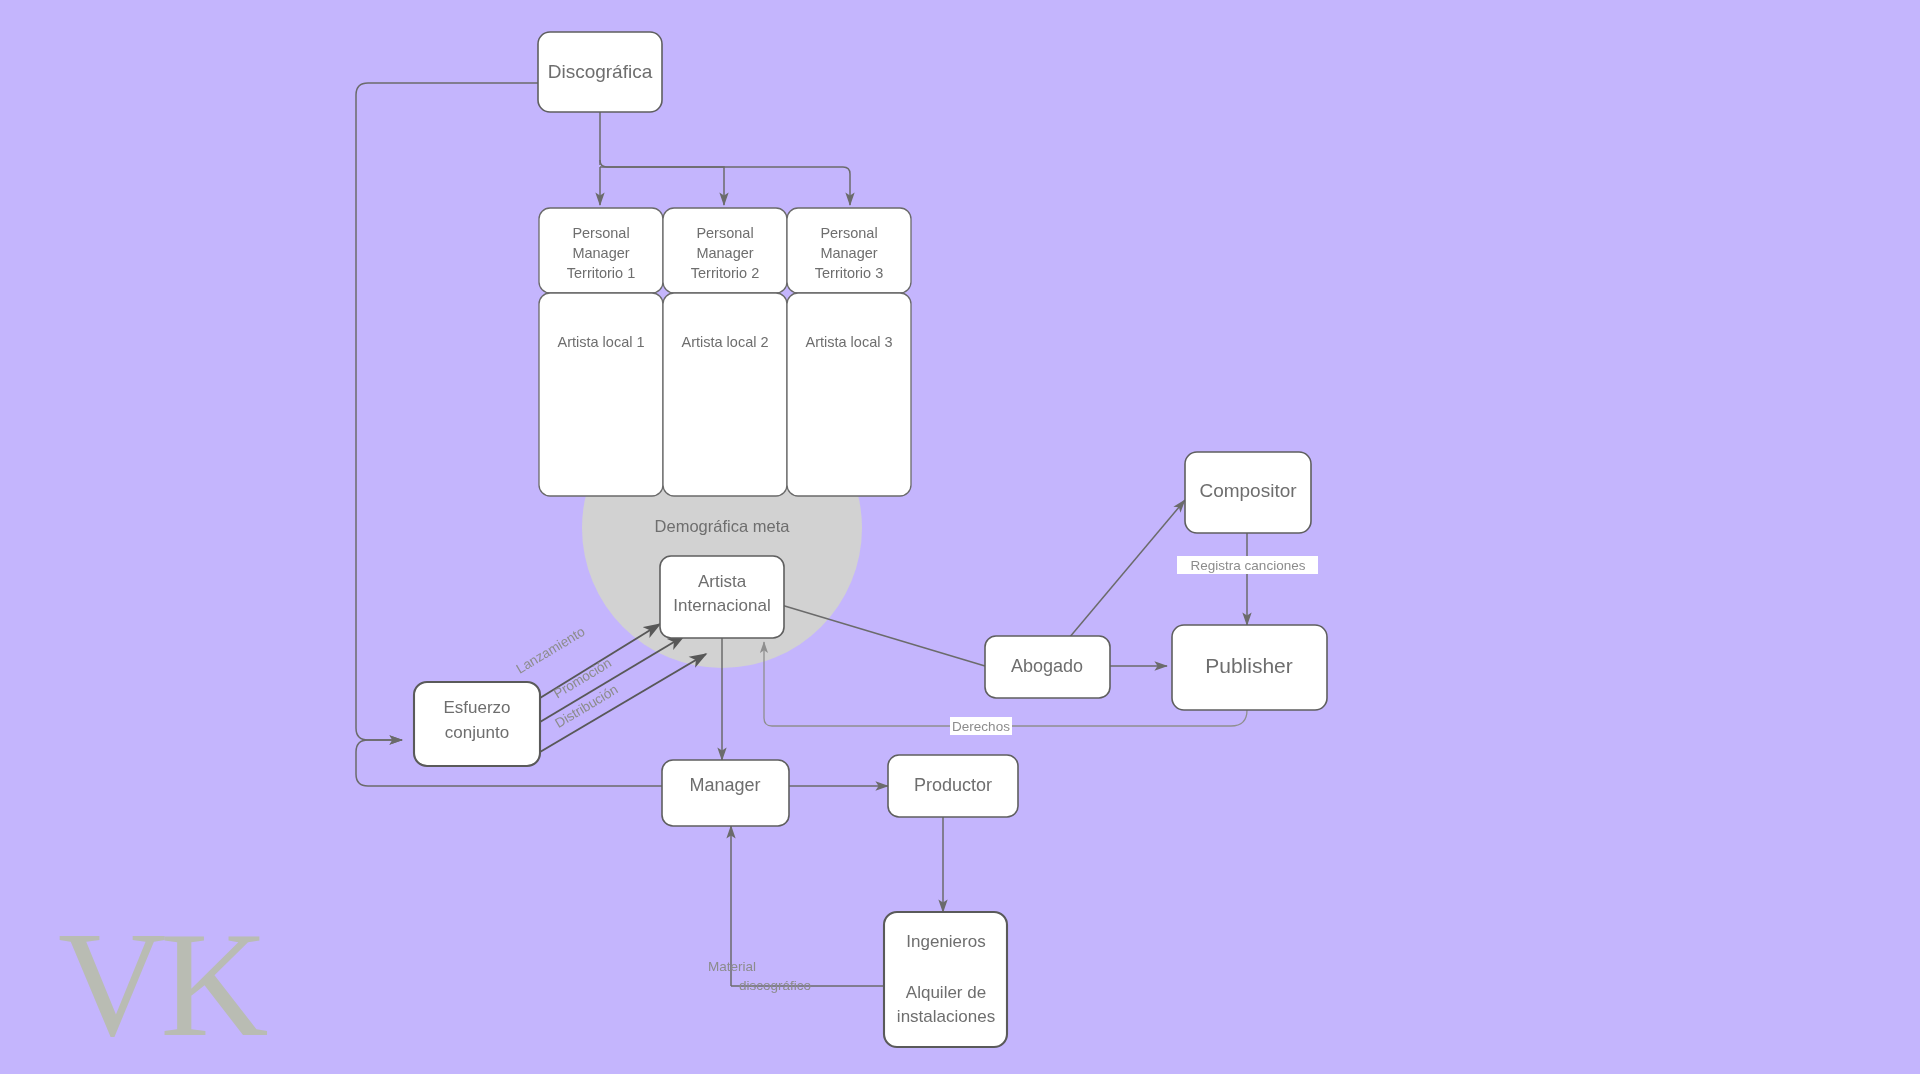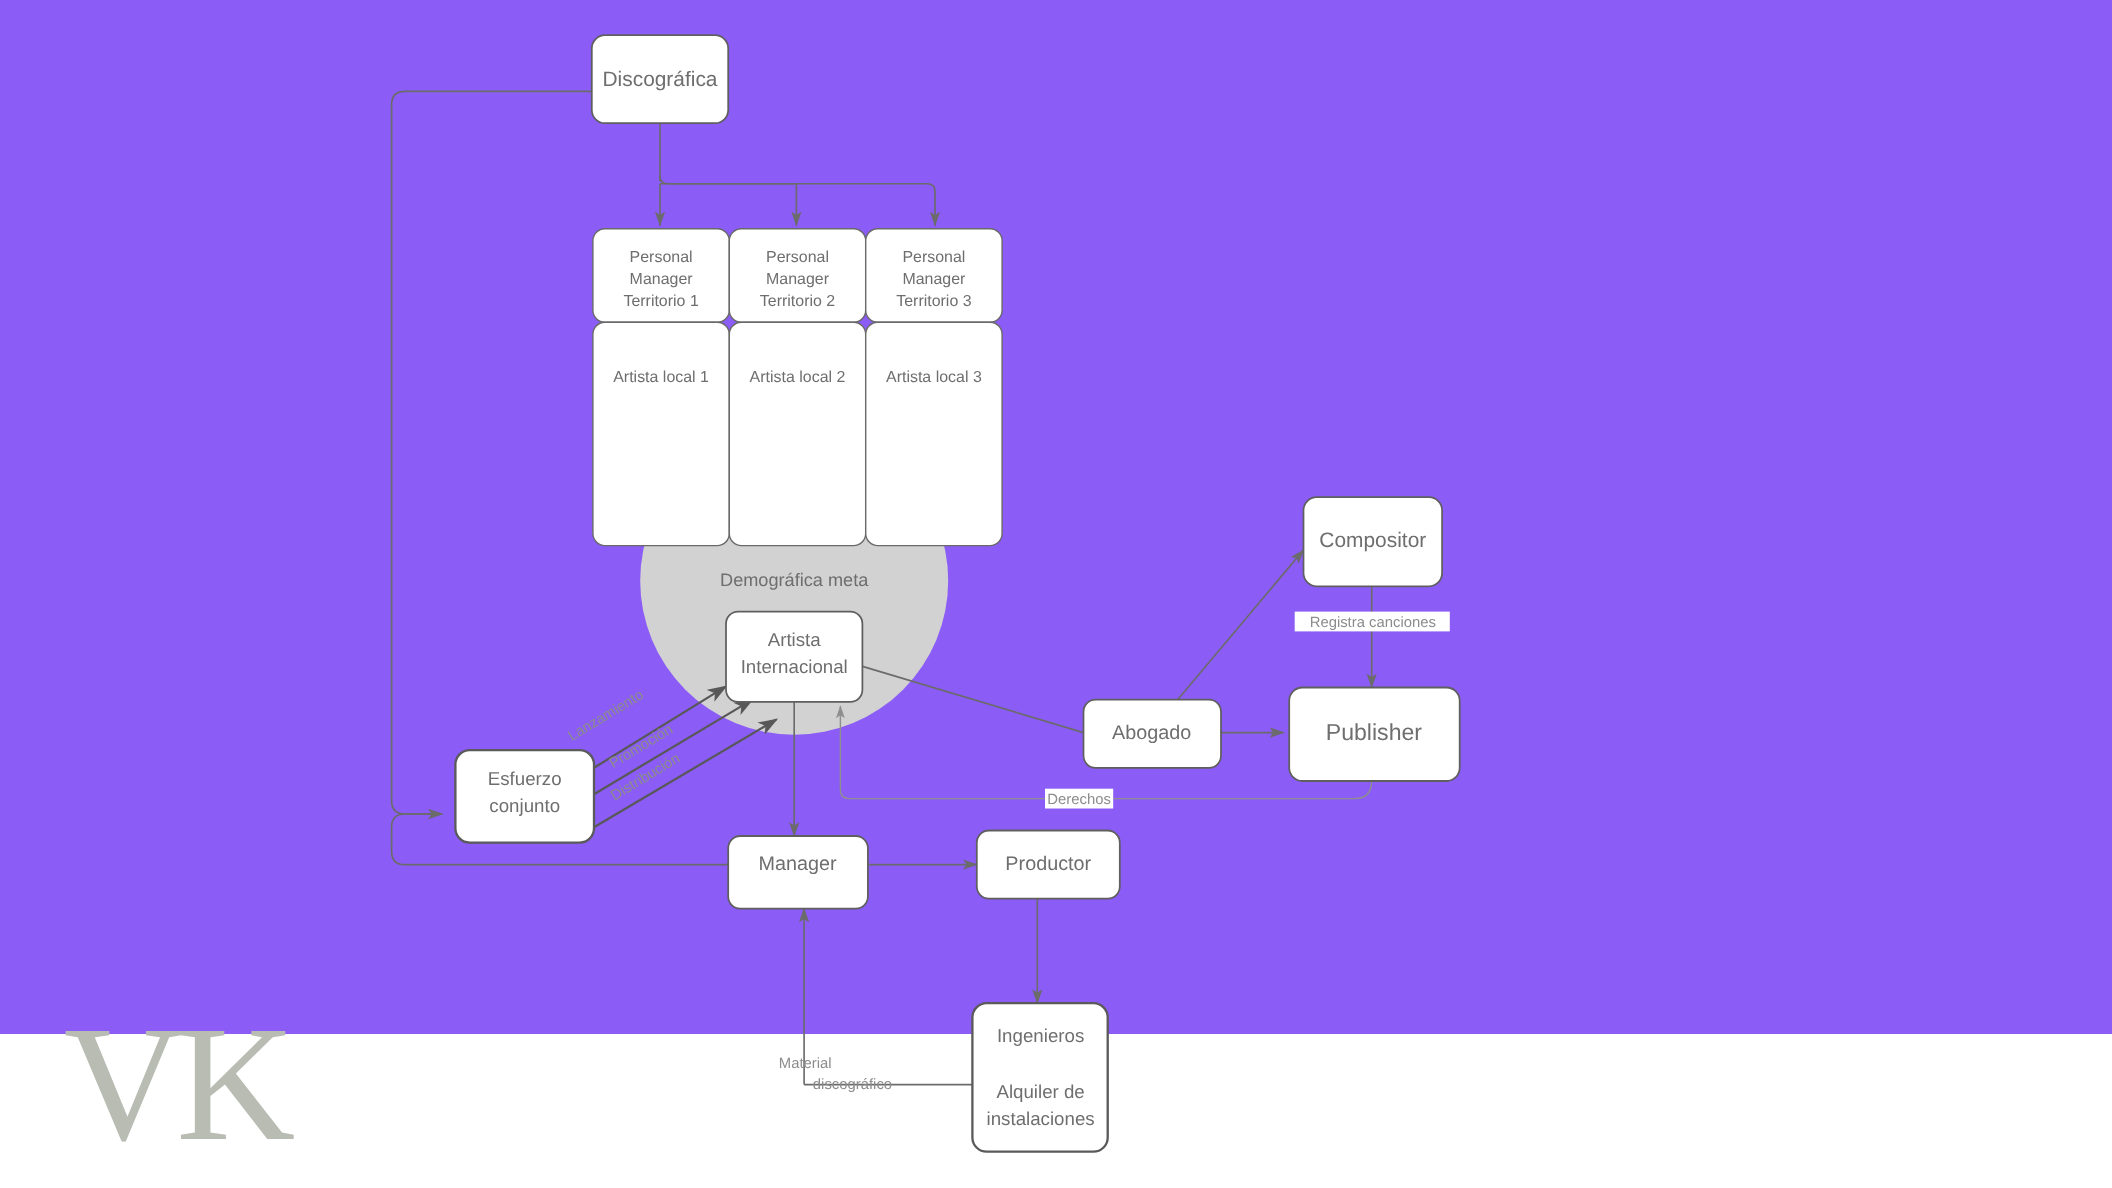--- a/index.html
+++ b/index.html
@@ -2,21 +2,21 @@
 <html><head>
 <meta charset="utf-8">
 <title>Diagrama industria musical</title>
 <style>
   html,body{margin:0;padding:0;background:#ffffff;}
   body{
     width:1920px;height:1080px;overflow:hidden;
     font-family:"Liberation Sans","DejaVu Sans",sans-serif;
     -webkit-font-smoothing:antialiased;
   }
-  #stage{position:relative;width:1920px;height:940px;background:#8b5cf6;}
+  #stage{position:relative;width:1920px;height:1074px;background:#c4b5fd;}
   svg#canvas{position:absolute;left:0;top:0;width:1920px;height:1080px;}
 
   .node-label{
     fill:#6e6e6e;
     font-family:"Liberation Sans","DejaVu Sans",sans-serif;
     text-anchor:middle;
     dominant-baseline:middle;
   }
   .edge-label{
     fill:#8c8c8c;

